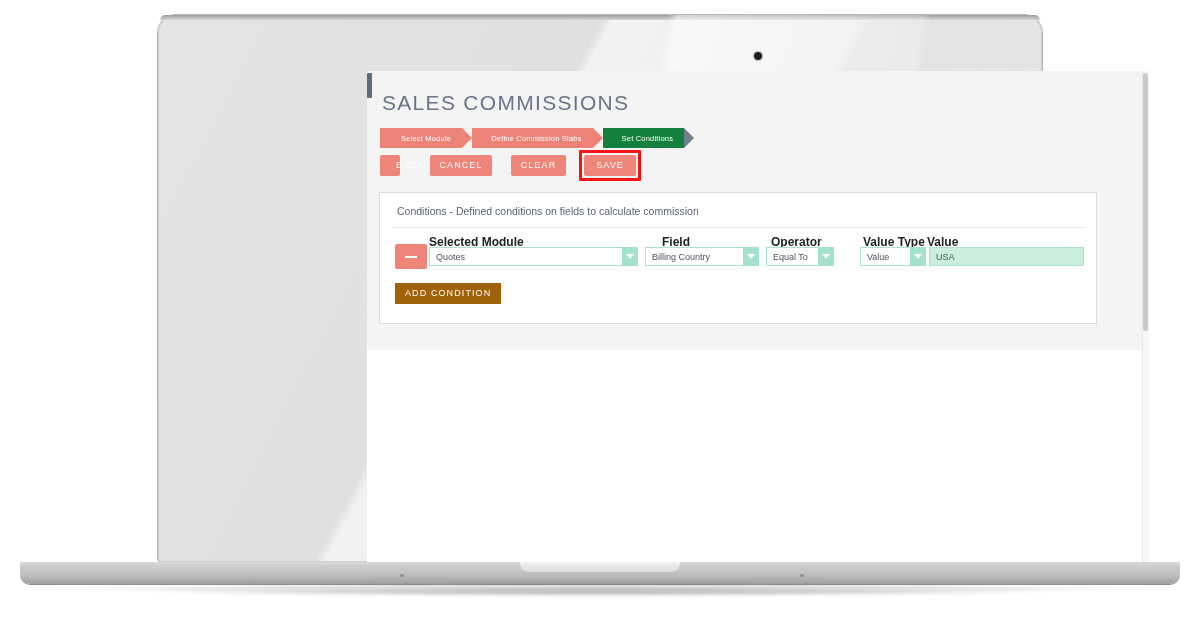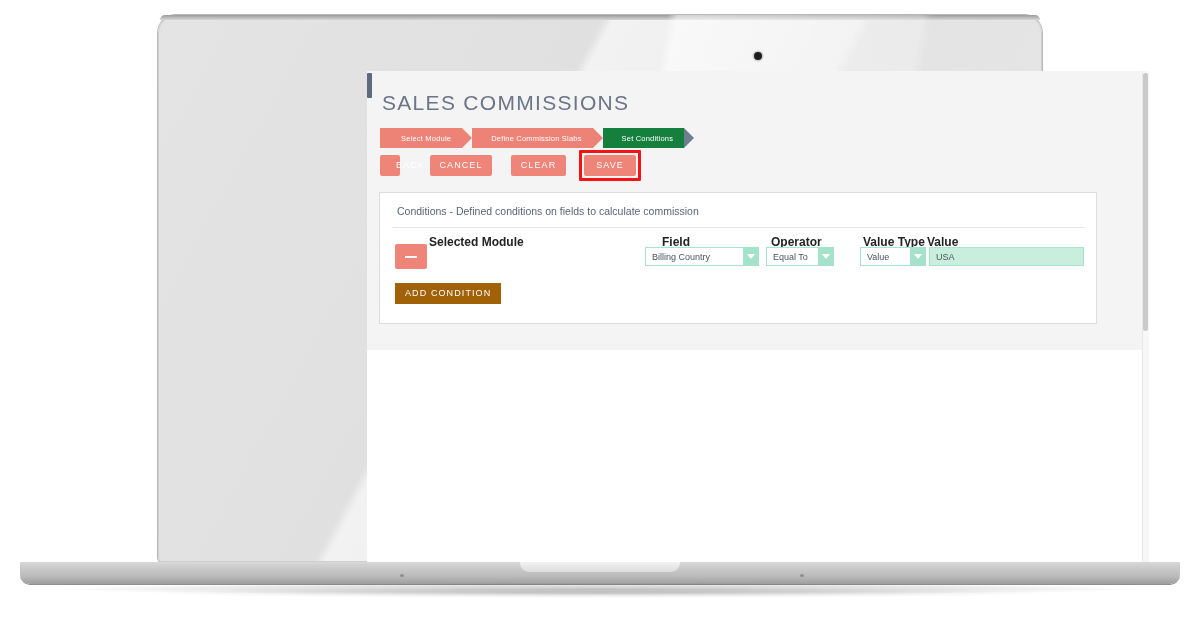--- a/index.html
+++ b/index.html
@@ -429,20 +429,24 @@
           <div class="col-label" style="left:49px;">Selected Module</div>
           <div class="col-label" style="left:282px;">Field</div>
           <div class="col-label" style="left:391px;">Operator</div>
           <div class="col-label" style="left:483px;">Value Type</div>
           <div class="col-label" style="left:547px;">Value</div>
 
           <button class="minus-btn">
             <i></i>
           </button>
 
+          <div class="sel" style="left:49px; width:209px;">
+            <div class="sel-box">Quotes</div>
+            <div class="sel-arrow"></div>
+          </div>
 
           <div class="sel" style="left:265px; width:114px;">
             <div class="sel-box">Billing Country</div>
             <div class="sel-arrow"></div>
           </div>
 
           <div class="sel" style="left:386px; width:68px;">
             <div class="sel-box">Equal To</div>
             <div class="sel-arrow"></div>
           </div>

